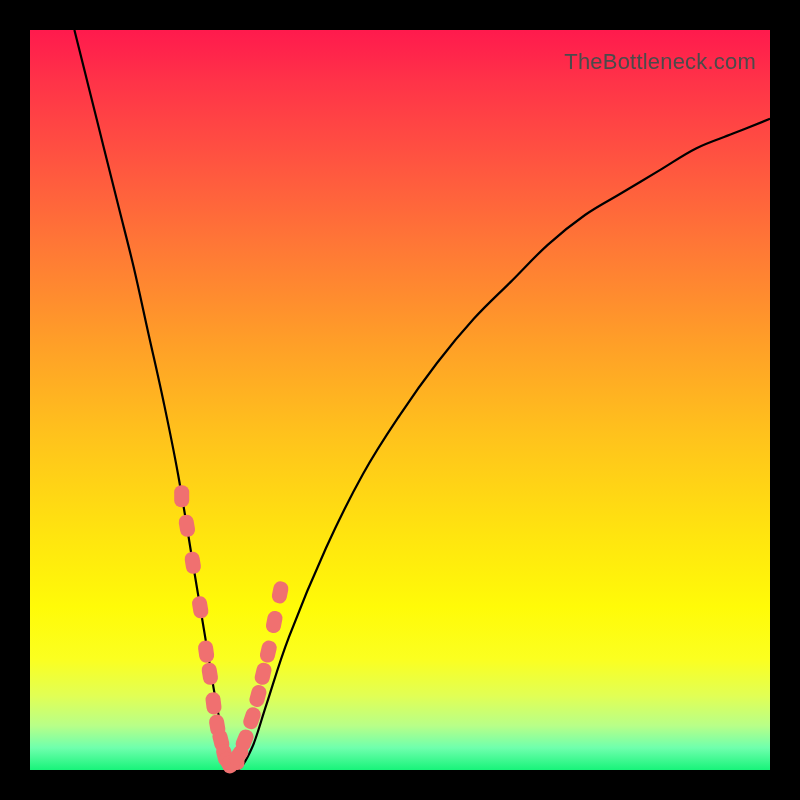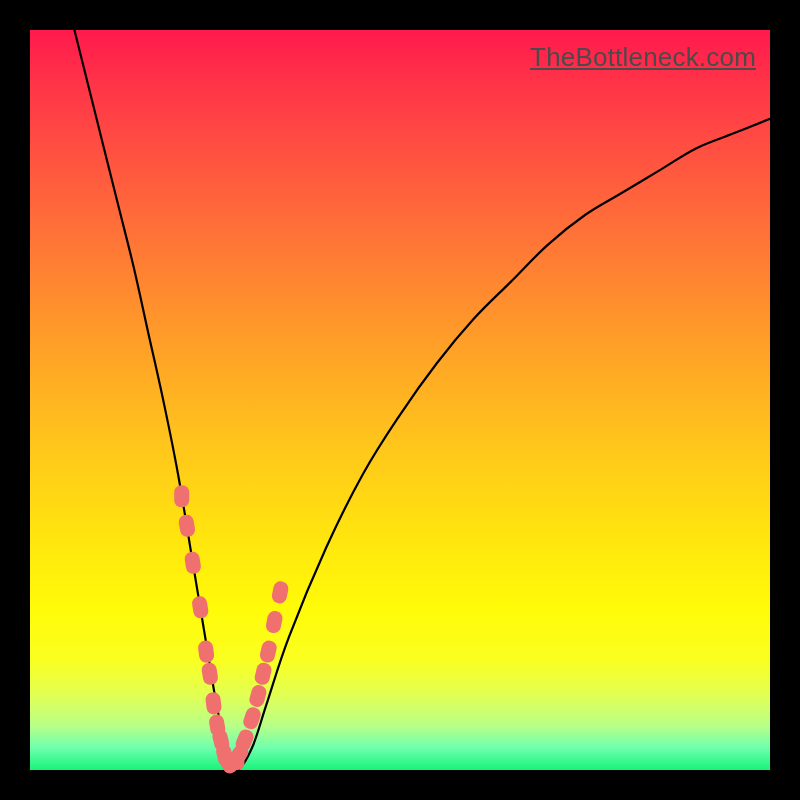--- a/index.html
+++ b/index.html
@@ -33,28 +33,27 @@
       #ffe40f 68%,
       #fffb08 78%,
       #fbff20 85%,
       #e1ff55 90%,
       #b8ff88 94%,
       #6fffad 97%,
       #18f47a 100%);
   }
   .watermark {
     position: absolute;
-    top: 12px;
+    top: 19px;
     right: 14px;
     color: #4b4b4b;
-    font-size: 26px;
+    font-size: 22px;
     font-weight: 500;
     letter-spacing: 0.2px;
     user-select: none;
-    text-decoration: underline;
   }
   svg.curve {
     position: absolute;
     left: 0;
     top: 0;
     width: 740px;
     height: 740px;
     overflow: visible;
   }
   .curve-path {

